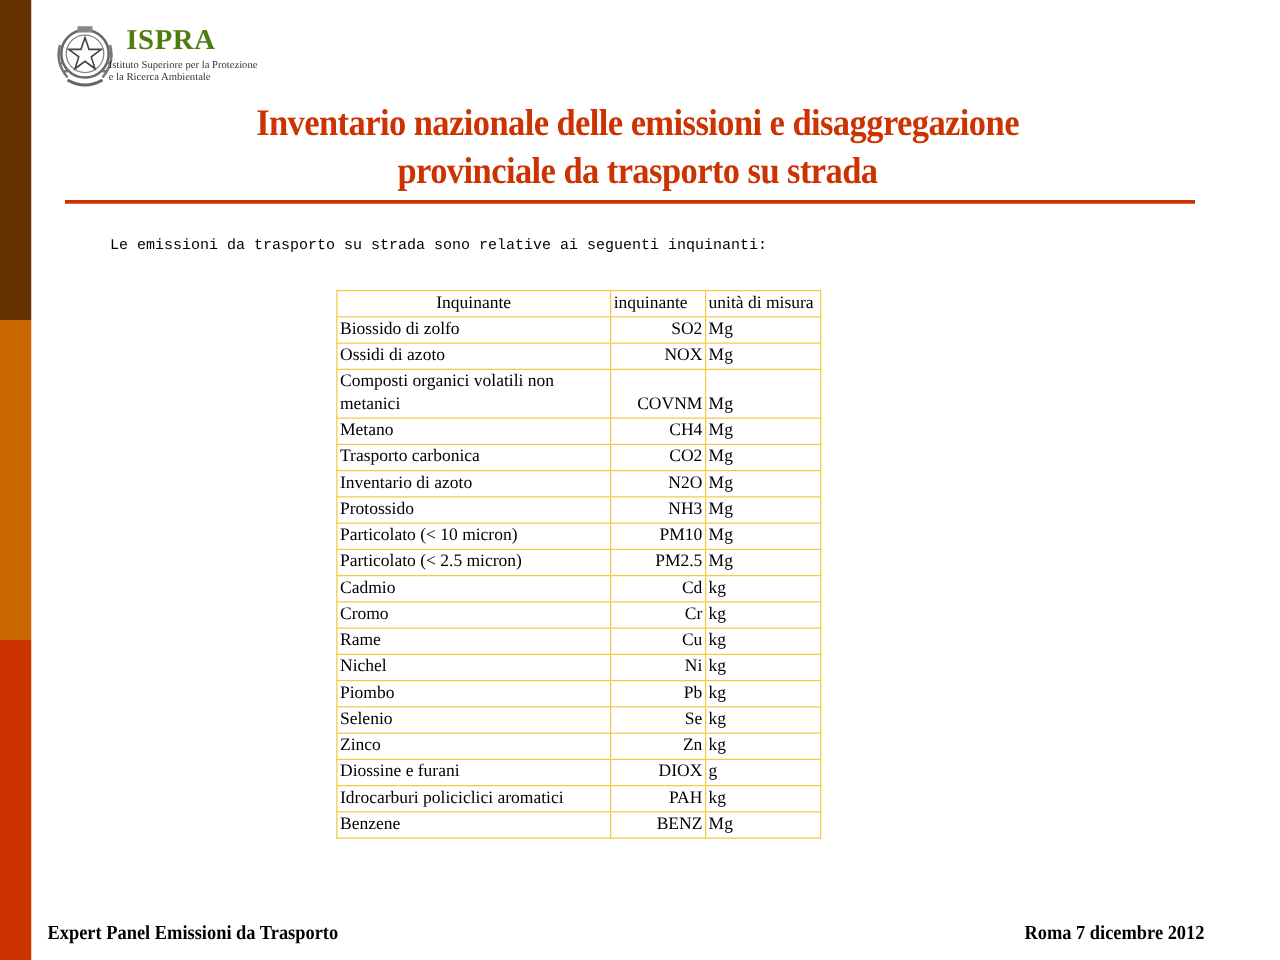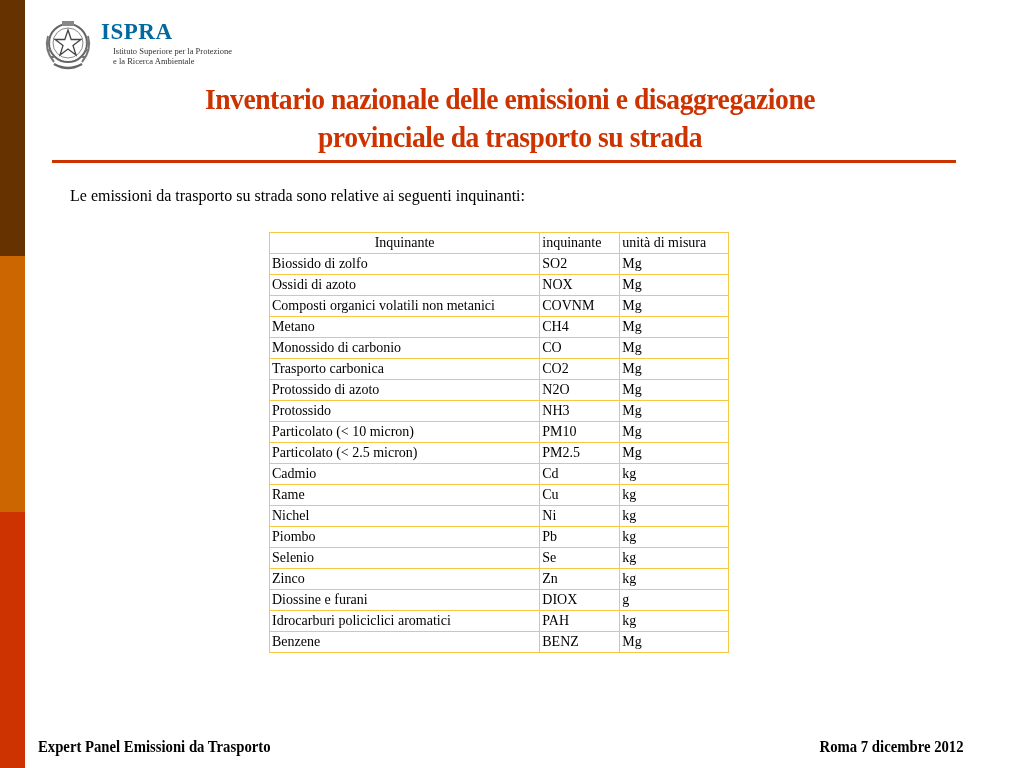--- a/index.html
+++ b/index.html
@@ -12,45 +12,45 @@
     .sidebar { position: absolute; left: 0; top: 0; width: 25px; height: 768px; }
     .sidebar .seg { position: absolute; left: 0; width: 25px; height: 256px; }
     .seg1 { top: 0; background: #663300; }
     .seg2 { top: 256px; background: #cc6600; }
     .seg3 { top: 512px; background: #cc3300; }
 
     .logo { position: absolute; left: 40px; top: 16px; width: 200px; height: 60px; }
     .emblem { position: absolute; left: 0; top: 0; width: 56px; height: 58px; }
     .logo-name {
       position: absolute; left: 61px; top: 4px; font-size: 23px; font-weight: bold;
-      color: #0369a1; letter-spacing: 0.5px; line-height: 24px;
+      color: #4d7c0f; letter-spacing: 0.5px; line-height: 24px;
     }
     .logo-sub {
-      position: absolute; left: 73px; top: 30px; font-size: 8.5px; line-height: 10px; color: #333;
+      position: absolute; left: 47px; top: 30px; font-size: 8.5px; line-height: 10px; color: #333;
     }
 
     .title {
       position: absolute; left: 60px; top: 80px; width: 900px; text-align: center;
       color: #cc3300; font-weight: bold; font-size: 30px; line-height: 38px;
       letter-spacing: -0.5px; transform: scaleX(0.92); transform-origin: center top;
     }
     .rule { position: absolute; left: 52px; top: 160px; width: 904px; height: 3px; background: #cc3300; }
 
-    .intro { position: absolute; left: 70px; top: 186px; font-size: 16px; line-height: 20px; }
+    .intro { position: absolute; left: 88px; top: 186px; font-size: 12px; line-height: 20px; font-family: Liberation Mono, monospace; }
 
     table.pollutants {
       position: absolute; left: 269px; top: 232px; border-collapse: collapse;
-      font-size: 14px; line-height: 18px; width: 460px;
+      font-size: 14px; line-height: 18px; width: 388px;
     }
     table.pollutants td {
       border: 1.5px solid #f6c945; padding: 1px 2px 1px 2px; vertical-align: bottom;
       height: 18px;
     }
     table.pollutants td.c1 { width: 266px; }
-    table.pollutants td.c2 { width: 75px; }
+    table.pollutants td.c2 { width: 75px; text-align: right; }
     table.pollutants td.c3 { width: 104px; }
     table.pollutants tr.head td { text-align: left; }
     table.pollutants tr.head td.c1 { text-align: center; }
 
     .footer-left {
       position: absolute; left: 38px; top: 738px; font-size: 16px; font-weight: bold;
       transform: scaleX(0.92); transform-origin: left top;
     }
     .footer-right {
       position: absolute; right: 60px; top: 738px; font-size: 16px; font-weight: bold;
@@ -112,31 +112,26 @@
         <td class="c1">Composti organici volatili non metanici</td>
         <td class="c2">COVNM</td>
         <td class="c3">Mg</td>
       </tr>
       <tr>
         <td class="c1">Metano</td>
         <td class="c2">CH4</td>
         <td class="c3">Mg</td>
       </tr>
       <tr>
-        <td class="c1">Monossido di carbonio</td>
-        <td class="c2">CO</td>
-        <td class="c3">Mg</td>
-      </tr>
-      <tr>
         <td class="c1">Trasporto carbonica</td>
         <td class="c2">CO2</td>
         <td class="c3">Mg</td>
       </tr>
       <tr>
-        <td class="c1">Protossido di azoto</td>
+        <td class="c1">Inventario di azoto</td>
         <td class="c2">N2O</td>
         <td class="c3">Mg</td>
       </tr>
       <tr>
         <td class="c1">Protossido</td>
         <td class="c2">NH3</td>
         <td class="c3">Mg</td>
       </tr>
       <tr>
         <td class="c1">Particolato (&lt; 10 micron)</td>
@@ -144,20 +139,25 @@
         <td class="c3">Mg</td>
       </tr>
       <tr>
         <td class="c1">Particolato (&lt; 2.5 micron)</td>
         <td class="c2">PM2.5</td>
         <td class="c3">Mg</td>
       </tr>
       <tr>
         <td class="c1">Cadmio</td>
         <td class="c2">Cd</td>
+        <td class="c3">kg</td>
+      </tr>
+      <tr>
+        <td class="c1">Cromo</td>
+        <td class="c2">Cr</td>
         <td class="c3">kg</td>
       </tr>
       <tr>
         <td class="c1">Rame</td>
         <td class="c2">Cu</td>
         <td class="c3">kg</td>
       </tr>
       <tr>
         <td class="c1">Nichel</td>
         <td class="c2">Ni</td>

